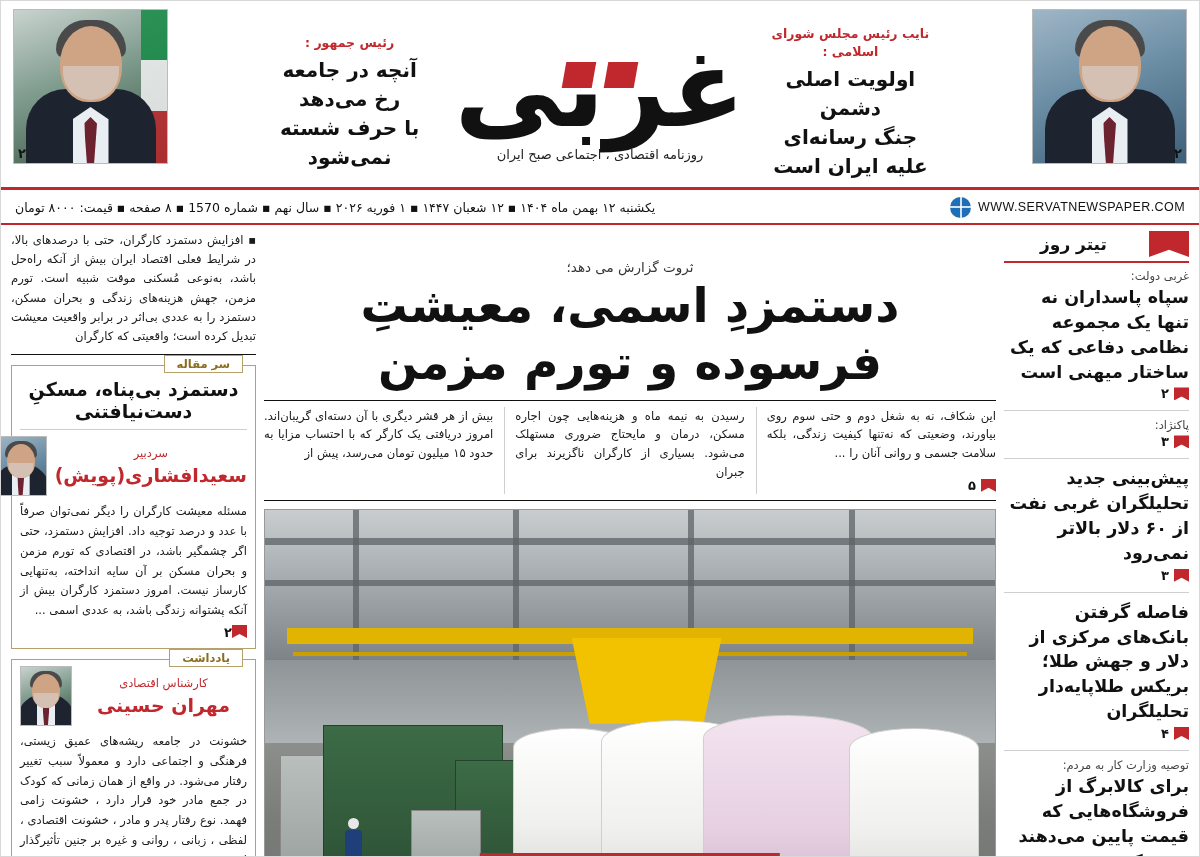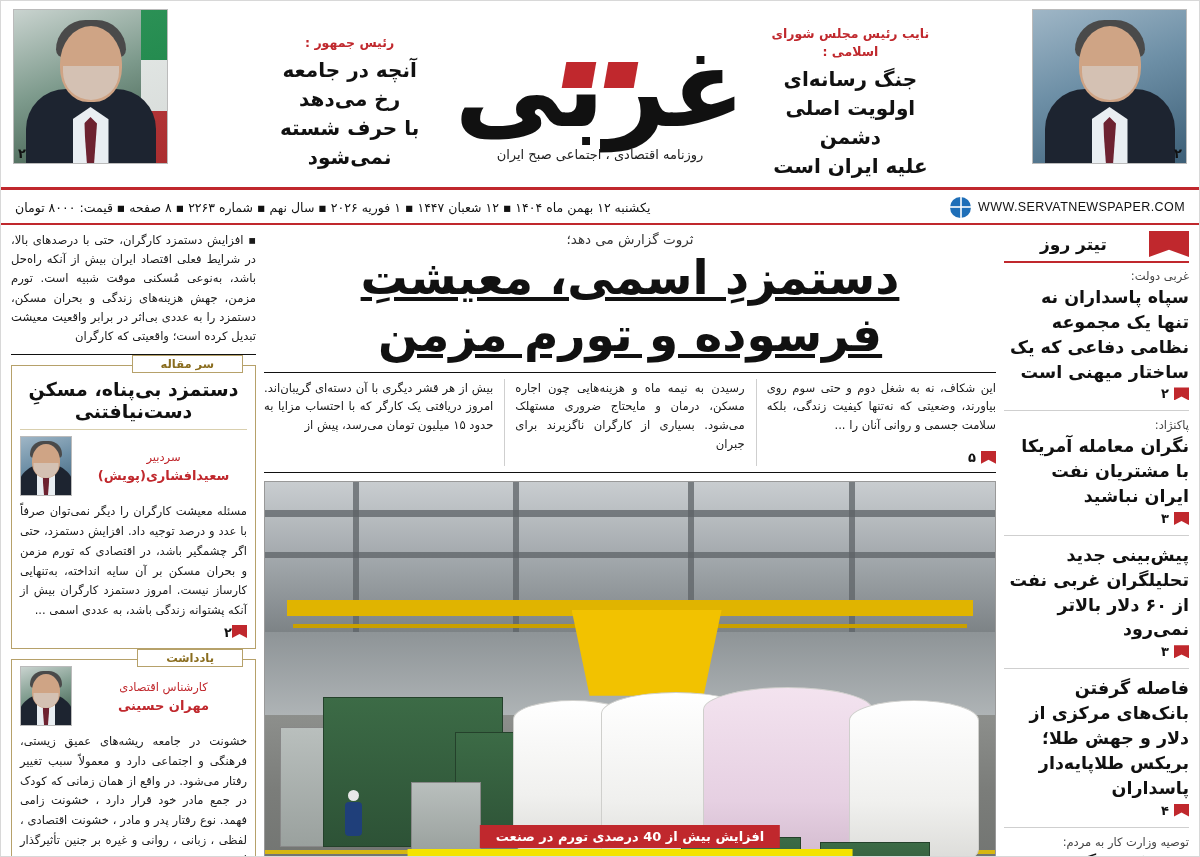--- a/index.html
+++ b/index.html
@@ -263,30 +263,30 @@
   .col-center {
     flex: 1 1 auto;
     direction: rtl;
     min-width: 0;
   }
   .lead-eyebrow {
     text-align: center;
     font-size: 13.5px;
     color: #333;
     margin-bottom: 2px;
+    margin-top: 28px;
   }
   .lead-title {
     text-align: center;
     font-size: 47px;
     font-weight: bold;
     color: #111;
     line-height: 1.22;
     margin: 2px 0 8px 0;
     letter-spacing: -.5px;
-    text-decoration: underline;
   }
   .lead-deck {
     display: flex;
     gap: 10px;
     border-top: 1px solid #111;
     border-bottom: 1px solid #111;
     padding: 6px 0;
     margin-bottom: 8px;
   }
   .deck-col {
@@ -401,21 +401,21 @@
     margin-bottom: 10px;
     background: #fff;
   }
   .box-tab {
     position: absolute;
     top: -11px; right: 12px;
     background: #fff;
     border: 1px solid #b6a16a;
     font-size: 11.5px;
     color: #8a6d1f;
-    padding: 1px 28px;
+    padding: 1px 12px;
     font-weight: bold;
   }
   .box-title {
     font-size: 19px;
     font-weight: bold;
     text-align: center;
     color: #111;
     padding: 6px 0 7px 0;
     border-bottom: 1px solid #d9cfae;
     margin-bottom: 6px;
@@ -428,21 +428,21 @@
     width: 52px; height: 60px;
     flex: 0 0 52px;
     overflow: hidden;
     border: 1px solid #bbb;
   }
   .byline-text { flex: 1; text-align: center; }
   .byline-role {
     font-size: 11.5px; color: #c0282d; margin-bottom: 4px;
   }
   .byline-name {
-    font-size: 13px; font-weight: bold; color: #c0282d;
+    font-size: 19px; font-weight: bold; color: #c0282d;
   }
   .box-body {
     font-size: 11.5px;
     line-height: 1.72;
     text-align: justify;
     color: #1a1a1a;
   }
   .box-foot { display:flex; justify-content:flex-start; margin-top: 4px; }
 </style>
 </head>
@@ -460,22 +460,22 @@
         <div class="hair"></div>
         <div class="head"></div>
         <div class="beard"></div>
       </div>
       <span class="page-ref">۲</span>
     </div>
 
     <div class="mast-center">
       <div class="mast-headline-col">
         <div class="mast-kicker">نایب رئیس مجلس شورای اسلامی :</div>
+        <div class="mast-quote">اولویت اصلی دشمن</div>
         <div class="mast-quote">جنگ رسانه‌ای</div>
-        <div class="mast-quote">اولویت اصلی دشمن</div>
         <div class="mast-quote">علیه ایران است</div>
       </div>
 
       <div class="logo-block">
         <div class="logo-dots">
           <span></span>
             <span></span>
         </div>
         <div class="logo-word">غربی</div>
         <div class="logo-sub">روزنامه اقتصادی ، اجتماعی صبح ایران</div>
@@ -504,21 +504,21 @@
 
     <div class="mast-rule"></div>
   </div>
 
   <div class="infobar">
     <div class="infobar-right">
       <span class="globe"></span>
       <span class="site-url">WWW.SERVATNEWSPAPER.COM</span>
     </div>
     <div class="infobar-left">
-      <span>یکشنبه ۱۲ بهمن ماه ۱۴۰۴ ▪ ۱۲ شعبان ۱۴۴۷ ▪ ۱ فوریه ۲۰۲۶ ▪ سال نهم ▪ شماره ۲۲۶۳ ▪ ۸ صفحه ▪ قیمت: ۸۰۰۰ تومان</span>
+      <span>یکشنبه ۱۲ بهمن ماه ۱۴۰۴ ▪ ۱۲ شعبان ۱۴۴۷ ▪ ۱ فوریه ۲۰۲۶ ▪ سال نهم ▪ شماره 1570 ▪ ۸ صفحه ▪ قیمت: ۸۰۰۰ تومان</span>
     </div>
   </div>
 
   <div class="content">
 
     <div class="col-right">
       <div class="titr-head">
         <span class="titr-flag"></span>
         <span class="titr-title">تیتر روز</span>
       </div>
@@ -528,39 +528,38 @@
         <div class="side-head">سپاه پاسداران نه تنها یک مجموعه نظامی دفاعی که یک ساختار میهنی است</div>
         <div class="side-foot">
           <span class="pg-flag"></span>
           <span class="pg-num">۲</span>
         </div>
       </div>
       <div class="side-sep"></div>
 
       <div class="side-item">
         <div class="side-kicker">پاکنژاد:</div>
-        <div class="side-head">نگران معامله آمریکا با مشتریان نفت ایران نباشید</div>
         <div class="side-foot">
           <span class="pg-flag"></span>
           <span class="pg-num">۳</span>
         </div>
       </div>
       <div class="side-sep"></div>
 
       <div class="side-item">
         <div class="side-head">پیش‌بینی جدید تحلیلگران غربی نفت از ۶۰ دلار بالاتر نمی‌رود</div>
         <div class="side-foot">
           <span class="pg-flag"></span>
           <span class="pg-num">۳</span>
         </div>
       </div>
       <div class="side-sep"></div>
 
       <div class="side-item">
-        <div class="side-head">فاصله گرفتن بانک‌های مرکزی از دلار و جهش طلا؛ بریکس طلاپایه‌دار پاسداران</div>
+        <div class="side-head">فاصله گرفتن بانک‌های مرکزی از دلار و جهش طلا؛ بریکس طلاپایه‌دار تحلیلگران</div>
         <div class="side-foot">
           <span class="pg-flag"></span>
           <span class="pg-num">۴</span>
         </div>
       </div>
       <div class="side-sep"></div>
 
       <div class="side-item">
         <div class="side-kicker">توصیه وزارت کار به مردم:</div>
         <div class="side-head">برای کالابرگ از فروشگاه‌هایی که قیمت پایین می‌دهند خرید کنید</div>

